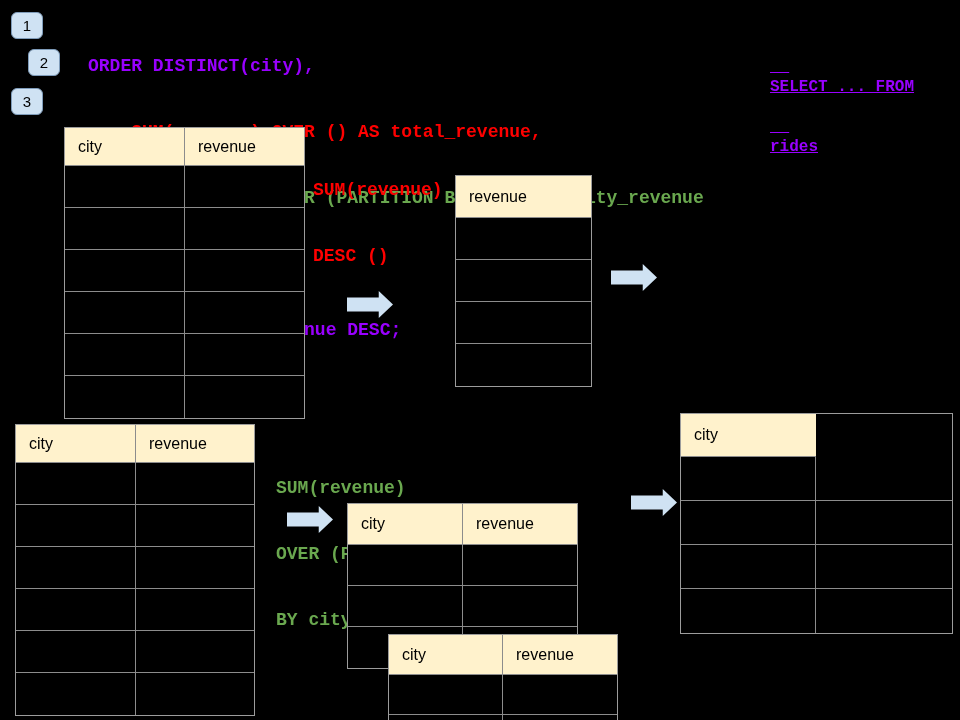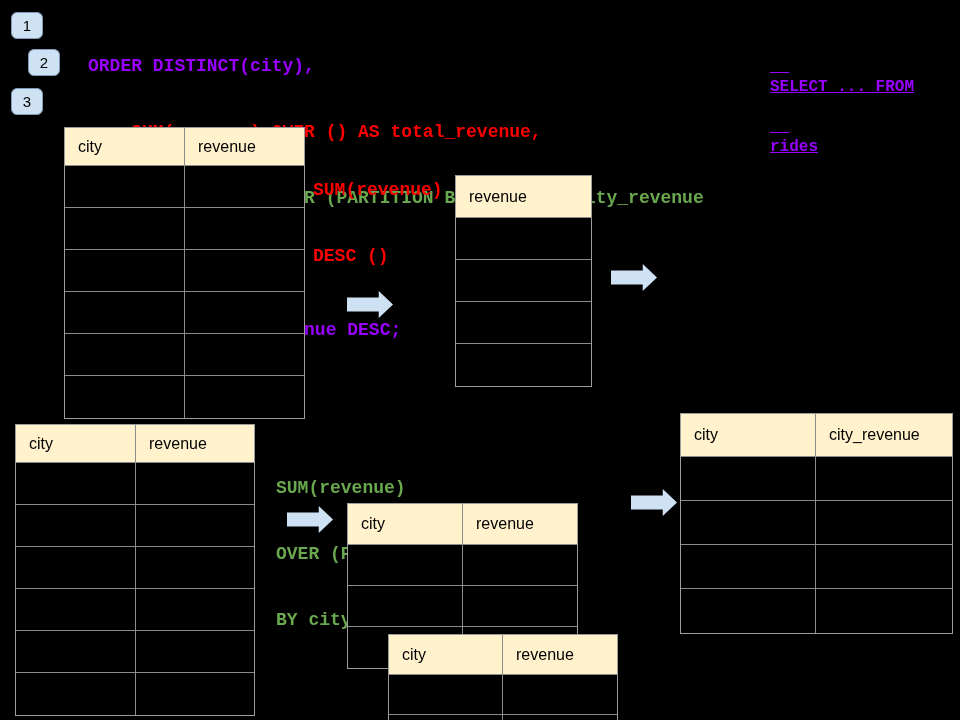--- a/index.html
+++ b/index.html
@@ -206,21 +206,20 @@
     </div>
     <div class="tr" style="height: 40px;">
       <div class="td" style="width: 114px;"></div>
       <div class="td" style="width: 114px;"></div>
     </div>
   </div>
 
 <div class="tbl" style="left:680px;top:413px;width:273px;z-index:1">
     <div class="tr" style="height: 43px;">
       <div class="th" style="width: 135px;">city</div>
-      <div class="th" style="width: 136px;">city_revenue</div>
     </div>
     <div class="tr" style="height: 44px;">
       <div class="td" style="width: 135px;"></div>
       <div class="td" style="width: 136px;"></div>
     </div>
     <div class="tr" style="height: 44px;">
       <div class="td" style="width: 135px;"></div>
       <div class="td" style="width: 136px;"></div>
     </div>
     <div class="tr" style="height: 44px;">

